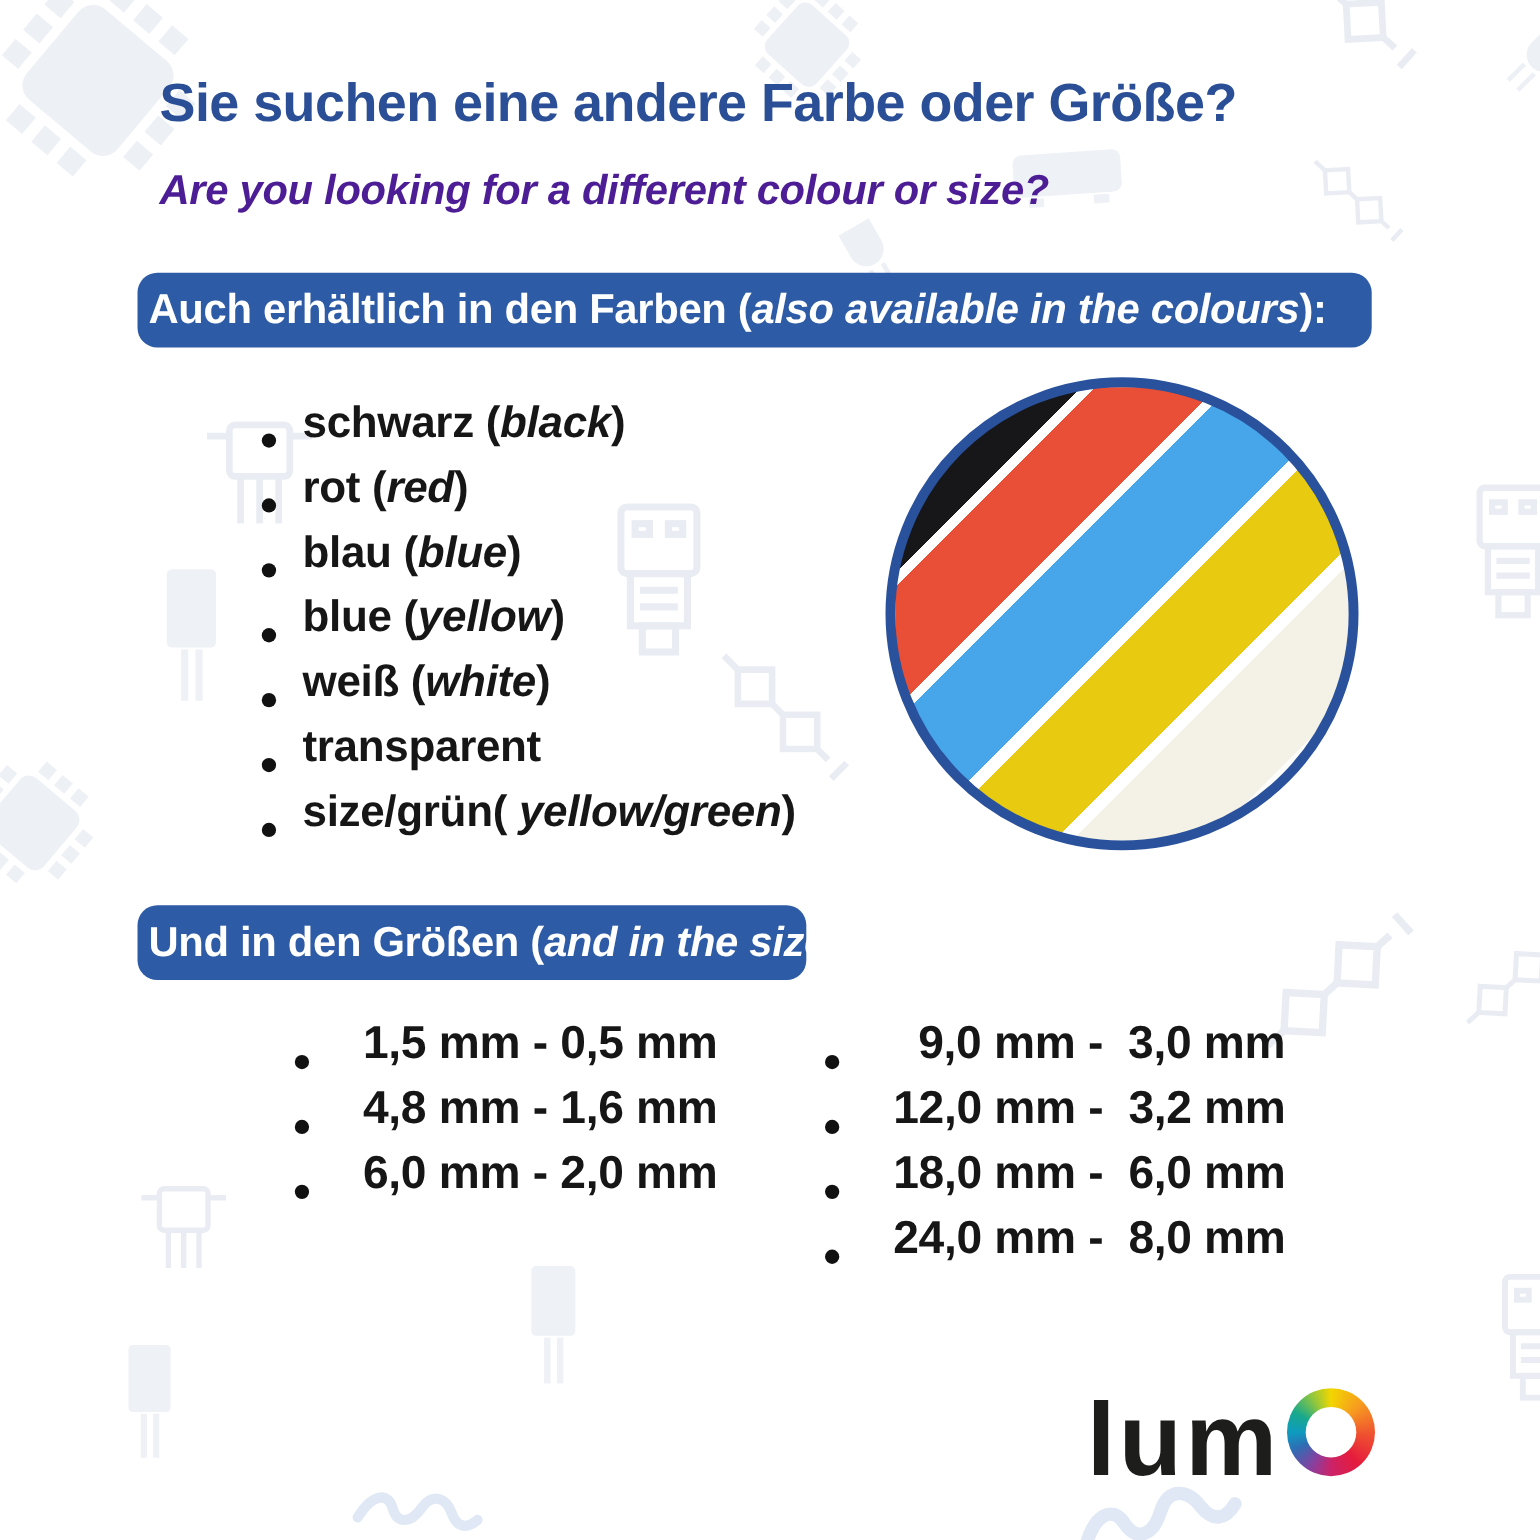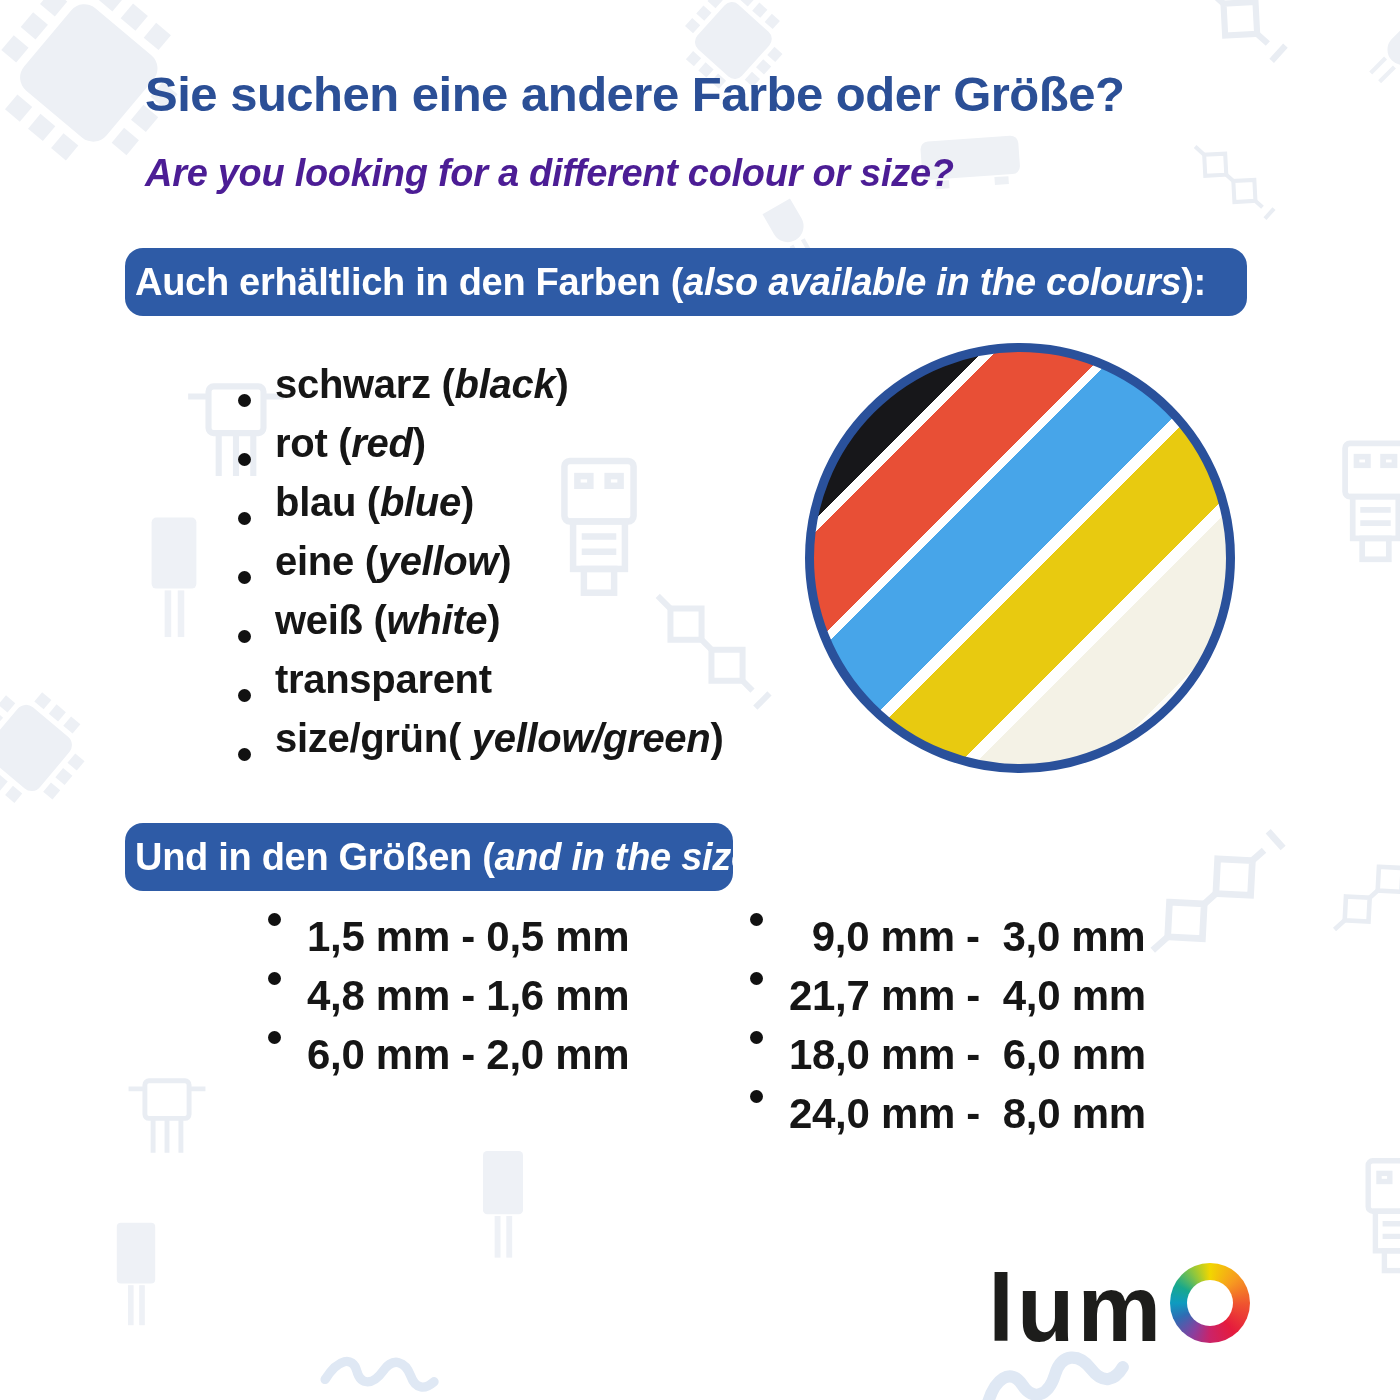--- a/index.html
+++ b/index.html
@@ -50,26 +50,26 @@
       #e8ca10 53.5%, #e8ca10 67.5%,
       #ffffff 67.5%, #ffffff 69.5%,
       #f4f2e6 69.5%, #f4f2e6 84.5%,
       #fcfcfa 84.5%, #fcfcfa 86.5%,
       #c7c7c4 86.5%, #eeede9 90%, #ababa9 93.5%, #e4e3df 96.5%, #bcbcba 100%);
   }
   
   .sizes-col { position:absolute; z-index:2; }
   .sizes-col1 { left:268px; top:913px; }
   .sizes-col2 { left:750px; top:913px; }
-  .size-row { display:flex; align-items:flex-start; height:59px; font-size:42px; font-weight:bold; }
+  .size-row { display:flex; align-items:flex-end; height:59px; font-size:42px; font-weight:bold;gap:23px; }
   .size-row .dot { margin-right:26px; }
   .size-text { white-space:pre; letter-spacing:-0.3px; font-feature-settings:"tnum"; }
   
   .logo {
-    position:absolute; left:988px; top:1262px; display:flex; align-items:center;
+    position:absolute; left:988px; top:1262px; display:flex; align-items:flex-start;
     font-size:94px; font-weight:bold; color:#1d1d1b; letter-spacing:3px; line-height:1; z-index:2;
   }
   .logo-o {
     position:relative; width:80px; height:80px; border-radius:50%;
     margin:0 6px 12px 6px; flex:0 0 auto;
     background:conic-gradient(from 0deg,
       #f2d600 0%, #f79b20 13%, #ef5130 26%, #e51b3d 39%, #cb2368 50%,
       #8a3f9e 58%, #2e6db4 68%, #0e9bc0 75%, #18a88c 83%, #8dc63f 92%, #f2d600 100%);
   }
   .logo-o::after { content:""; position:absolute; inset:17px; background:#ffffff; border-radius:50%; }
@@ -295,21 +295,21 @@
 
   <h1 class="title">Sie suchen eine andere Farbe oder Größe?</h1>
   <div class="subtitle">Are you looking for a different colour or size?</div>
 
   <div class="banner banner1"><span>Auch erhältlich in den Farben (</span><em>also available in the colours</em><span>):</span></div>
 
   <ul class="color-list">
     <li class="color-item"><span class="dot"></span><span class="txt"><span>schwarz (</span><em>black</em><span>)</span></span></li>
     <li class="color-item"><span class="dot"></span><span class="txt"><span>rot (</span><em>red</em><span>)</span></span></li>
     <li class="color-item"><span class="dot"></span><span class="txt"><span>blau (</span><em>blue</em><span>)</span></span></li>
-    <li class="color-item"><span class="dot"></span><span class="txt"><span>eine (</span><em>yellow</em><span>)</span></span></li>
+    <li class="color-item"><span class="dot"></span><span class="txt"><span>blue (</span><em>yellow</em><span>)</span></span></li>
     <li class="color-item"><span class="dot"></span><span class="txt"><span>weiß (</span><em>white</em><span>)</span></span></li>
     <li class="color-item"><span class="dot"></span><span class="txt"><span>transparent</span><em></em><span></span></span></li>
     <li class="color-item"><span class="dot"></span><span class="txt"><span>size/grün(</span><em> yellow/green</em><span>)</span></span></li>
   </ul>
 
   <div class="photo"></div>
 
   <div class="banner banner2"><span>Und in den Größen (</span><em>and in the sizes</em><span>):</span></div>
 
   <div class="sizes-col sizes-col1">
@@ -326,21 +326,21 @@
         <span class="size-text">6,0 mm - 2,0 mm</span>
       </div>
   </div>
   <div class="sizes-col sizes-col2">
     <div class="size-row">
         <span class="dot"></span>
         <span class="size-text">  9,0 mm -  3,0 mm</span>
       </div>
     <div class="size-row">
         <span class="dot"></span>
-        <span class="size-text">21,7 mm -  4,0 mm</span>
+        <span class="size-text">12,0 mm -  3,2 mm</span>
       </div>
     <div class="size-row">
         <span class="dot"></span>
         <span class="size-text">18,0 mm -  6,0 mm</span>
       </div>
     <div class="size-row">
         <span class="dot"></span>
         <span class="size-text">24,0 mm -  8,0 mm</span>
       </div>
   </div>

